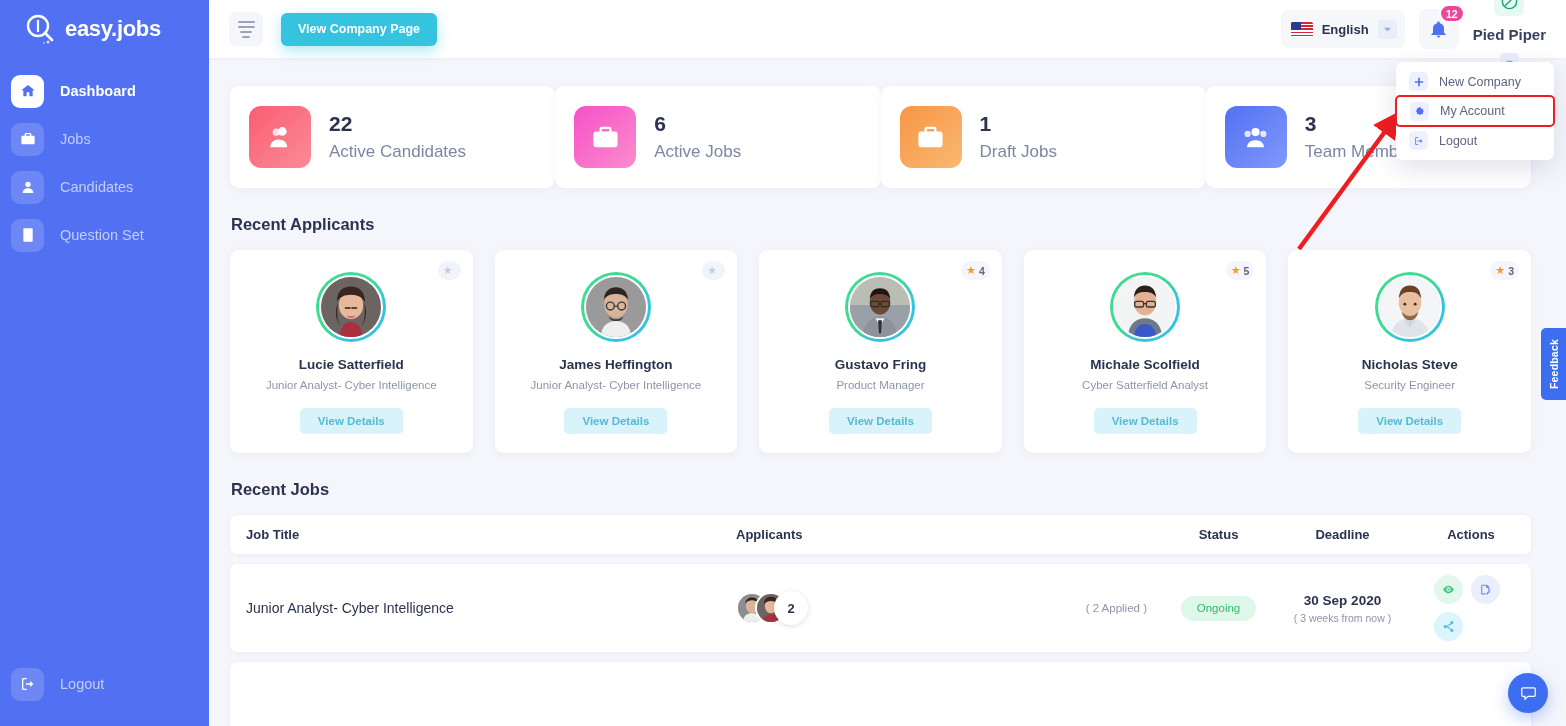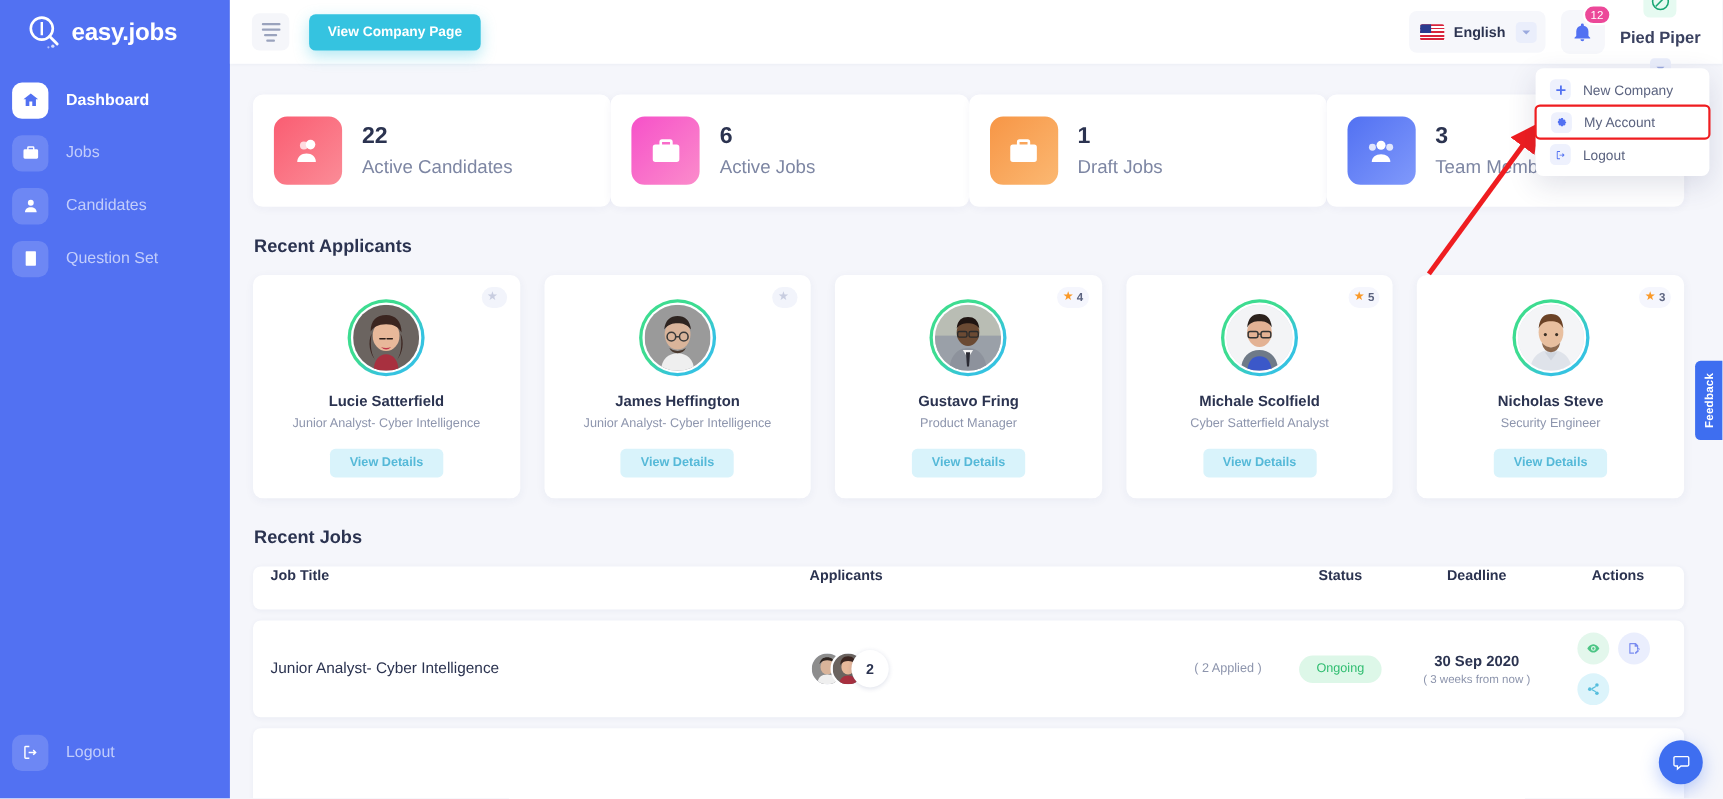--- a/index.html
+++ b/index.html
@@ -107,21 +107,21 @@
   .chev svg { width: 9px; height: 9px; fill: #9aa9de; }
 
   .bell-wrap { position: relative; cursor: pointer; }
   .bell-box {
     width: 40px; height: 40px; border-radius: 8px; background:#f6f7fb;
     display:flex; align-items:center; justify-content:center;
   }
   .badge {
     position: absolute; top: -5px; right: -6px;
     min-width: 19px; height: 19px; padding: 0 5px;
-    background:#ec4899; color:#fff; font-size: 10.5px; font-weight:400;
+    background:#ec4899; color:#fff; font-size: 10.5px; font-weight:700;
     border-radius: 10px; display:flex; align-items:center; justify-content:center;
     border: 2px solid #fff;
   }
 
   .user-pill { display:flex; align-items:center; gap: 10px; cursor:pointer; padding-right: 4px; flex-direction: column; }
   .user-avatar {
     width: 30px; height: 30px; border-radius: 6px; background:#e6faf1;
     display:flex; align-items:center; justify-content:center;
     flex: 0 0 30px;
   }
@@ -218,21 +218,21 @@
   .ap-role { font-size: 11.5px; color:#8d95ad; margin-top: 7px; }
   .view-btn {
     margin-top: 17px; height: 26px; padding: 0 18px;
     background:#d9f3fb; color:#55b9d8; border:none; border-radius:5px;
     font-size: 11.5px; font-weight:600; cursor:pointer;
   }
 
   
   .table-head {
     display:flex; background:#fff; border-radius: 7px;
-    height: 39px; 
+    height: 39px; align-items:center;
     box-shadow: 0 1px 5px rgba(40,55,120,0.05);
     margin-bottom: 10px;
   }
   .th { font-size: 13px; font-weight:700; color:#2b3350; }
   .col-title { flex: 0 0 492px; padding-left: 16px; }
   .col-applicants { flex: 0 0 441px; padding-left: 14px; }
   .col-status { flex: 0 0 111px; text-align:center; }
   .col-deadline { flex: 0 0 137px; text-align:center; }
   .col-actions { flex: 1; text-align:center; }
 

